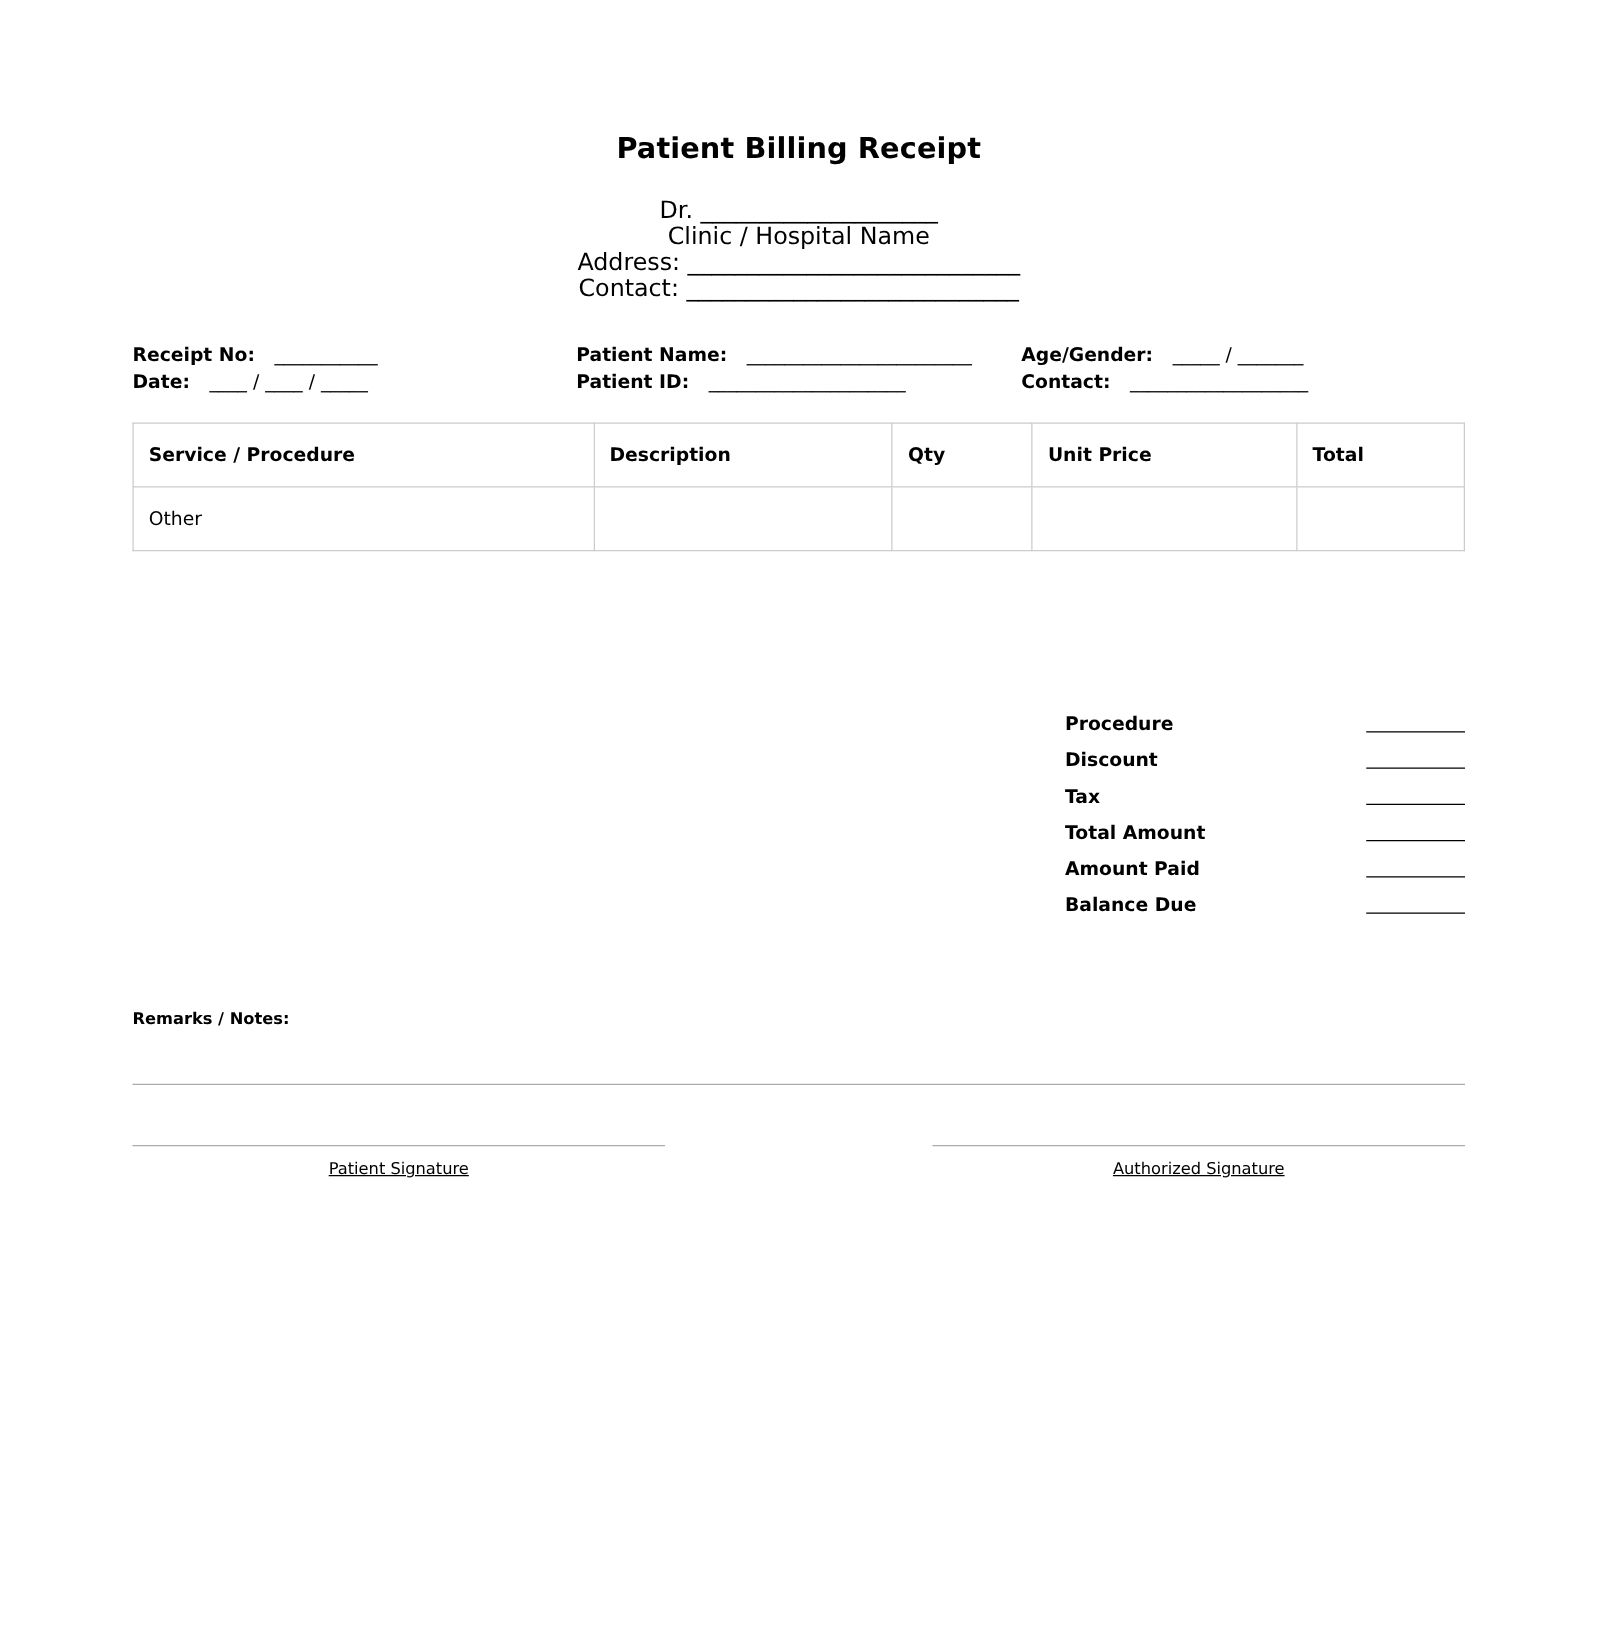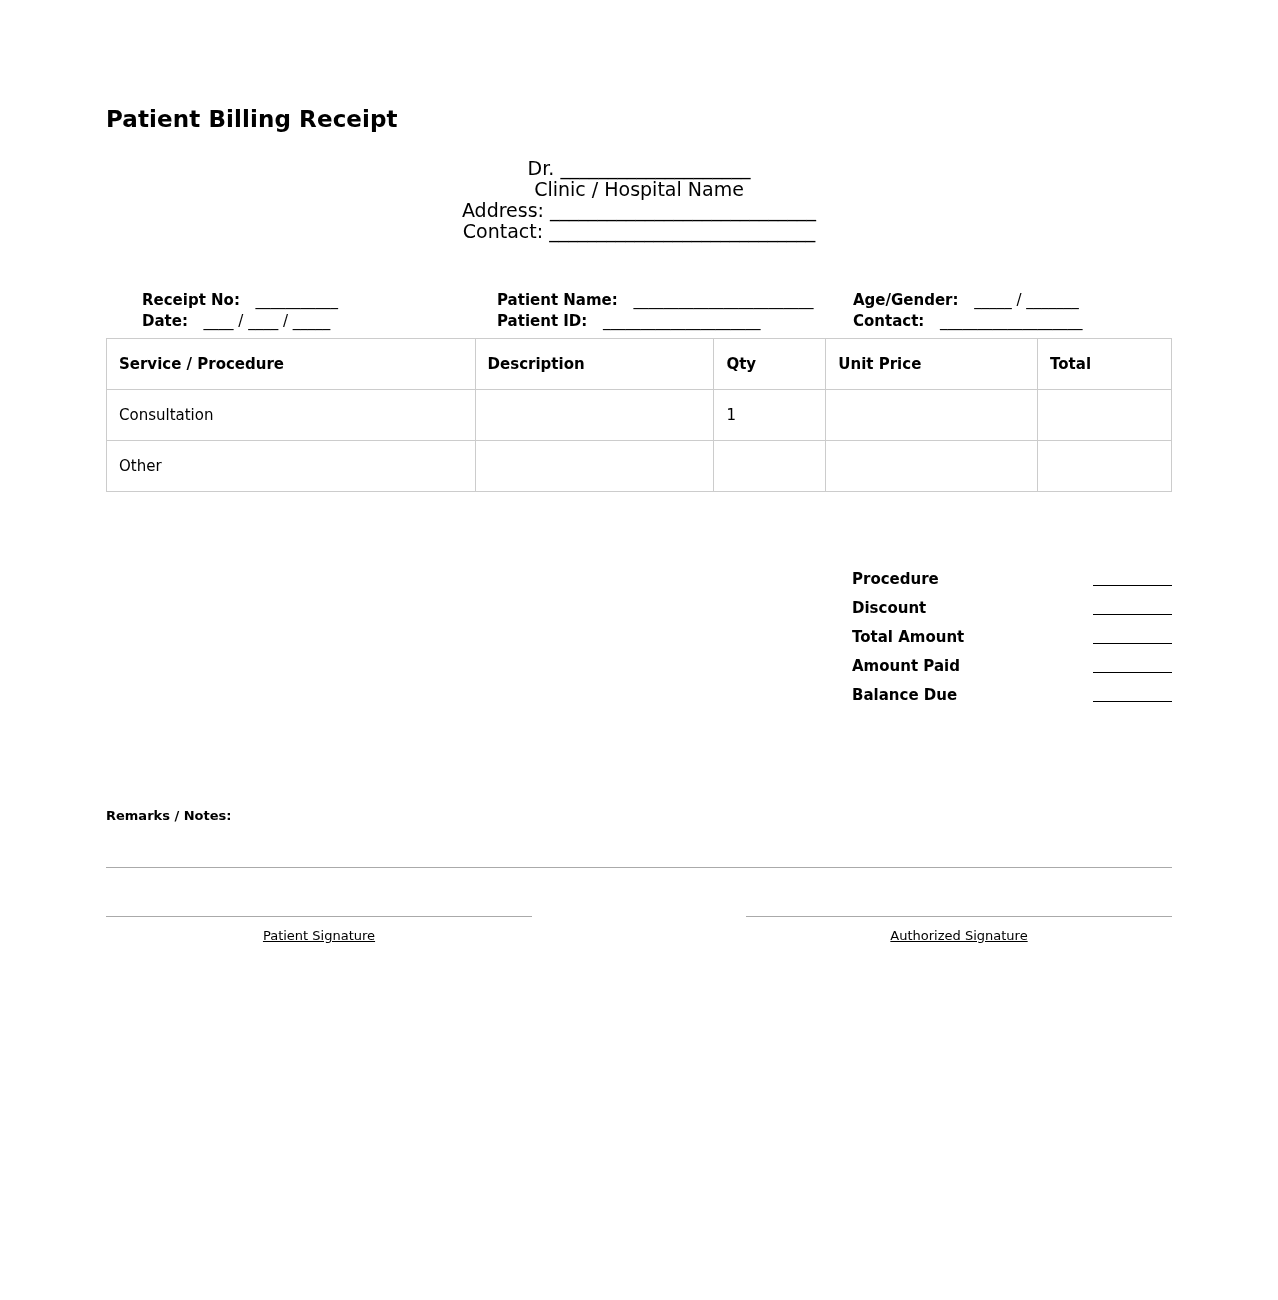--- a/index.html
+++ b/index.html
@@ -18,21 +18,21 @@
     position: absolute;
     left: 106px;
     top: 0;
     width: 1066px;
   }
   .title {
     position: absolute;
     top: 106px;
     left: 0;
     width: 1066px;
-    text-align: left;
+    text-align: center;
     font-size: 23px;
     font-weight: bold;
     letter-spacing: 0.1px;
   }
   .clinic-block {
     position: absolute;
     top: 158px;
     left: 0;
     width: 1066px;
     text-align: center;
@@ -45,23 +45,22 @@
     position: absolute;
     top: 274px;
     left: 0;
     width: 1066px;
     height: 46px;
     font-size: 15px;
     font-weight: bold;
   }
   .meta-col {
     position: absolute;
-    top: 16px;
+    top: 0;
     line-height: 21px;
-    margin-left: 36px;
   }
   .meta-col .row { white-space: pre; }
   .meta-col .label { font-weight: bold; }
   .meta-col .blank { font-weight: normal; }
   .col1 { left: 0; }
   .col2 { left: 355px; }
   .col3 { left: 711px; }
 
   table.items {
     position: absolute;
@@ -177,46 +176,43 @@
       <tr>
         <th>Service / Procedure</th>
         <th>Description</th>
         <th>Qty</th>
         <th>Unit Price</th>
         <th>Total</th>
       </tr>
     </thead>
     <tbody>
       <tr>
-        <td>Consultation</td>
-        <td></td>
-        <td>1</td>
-        <td></td>
-        <td></td>
-      </tr>
-      <tr>
         <td>Other</td>
         <td></td>
         <td></td>
         <td></td>
         <td></td>
       </tr>
     </tbody>
   </table>
 
   <div class="summary">
     <div class="srow">
       <span class="slabel">Procedure</span>
       <span class="sline"></span>
     </div>
     <div class="srow">
       <span class="slabel">Discount</span>
       <span class="sline"></span>
     </div>
     <div class="srow">
+      <span class="slabel">Tax</span>
+      <span class="sline"></span>
+    </div>
+    <div class="srow">
       <span class="slabel">Total Amount</span>
       <span class="sline"></span>
     </div>
     <div class="srow">
       <span class="slabel">Amount Paid</span>
       <span class="sline"></span>
     </div>
     <div class="srow">
       <span class="slabel">Balance Due</span>
       <span class="sline"></span>

